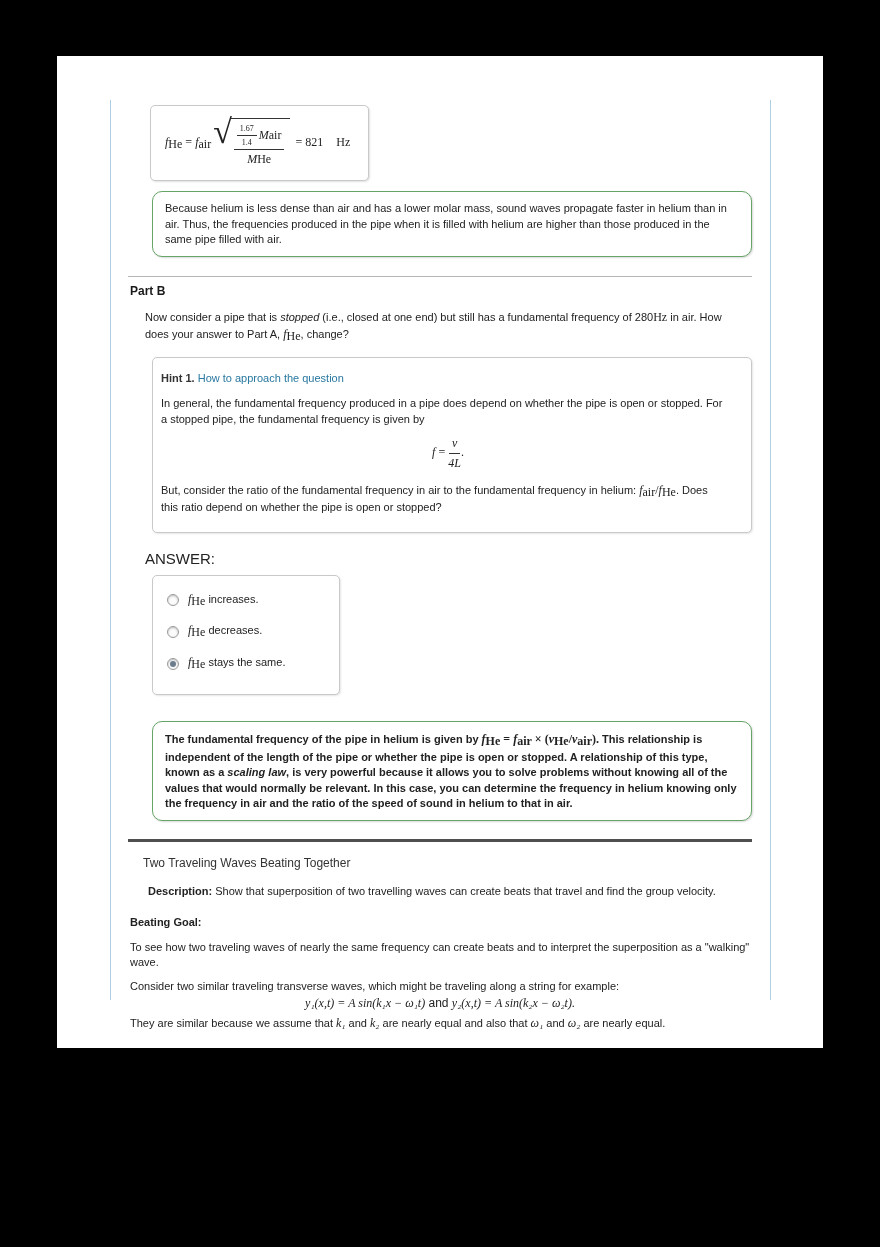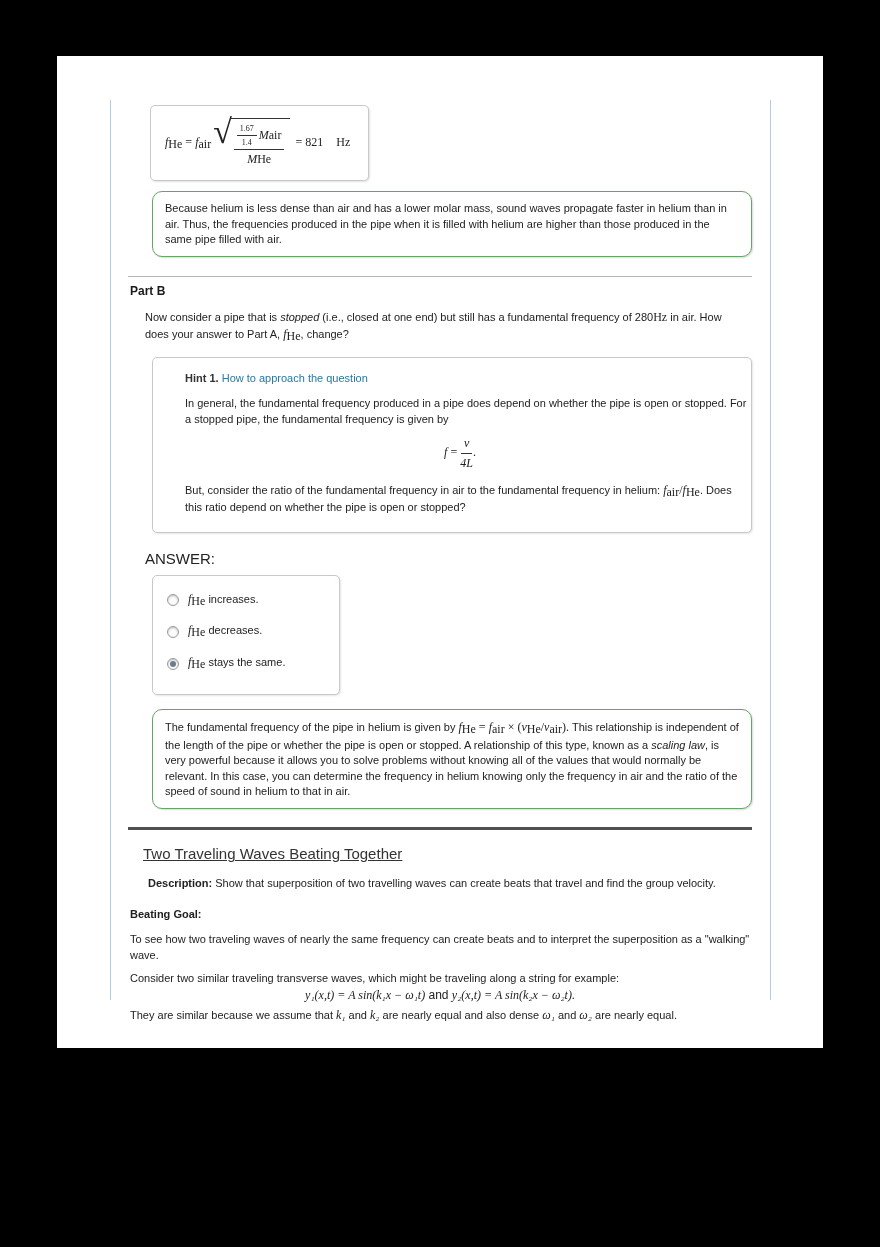--- a/index.html
+++ b/index.html
@@ -41,25 +41,25 @@
     box-shadow:1px 1px 2px rgba(0,0,0,0.12);
     min-width:170px;
   }
   .green-box {
     box-sizing:border-box; width:600px; margin-left:24px;
     border:1px solid #65a565; border-radius:10px;
     padding:9px 12px; background:#fff; color:#222;
     box-shadow:1px 1px 2px rgba(0,0,0,0.15);
   }
   .green-box-a { margin-top:10px; }
-  .green-box-b { margin-top:14px; }
+  .green-box-b { margin-top:26px;font-weight:bold; }
   .hint-box {
     box-sizing:border-box; width:600px; margin:12px 0 0 24px;
     border:1px solid #c9c9c9; border-radius:5px;
-    padding:13px 16px 16px 32px; background:#fff;
+    padding:13px 16px 16px 8px; background:#fff;
     box-shadow:1px 1px 2px rgba(0,0,0,0.10);
   }
   .options-box {
     box-sizing:border-box; width:188px; margin:6px 0 0 24px;
     border:1px solid #c9c9c9; border-radius:5px;
     padding:15px 12px 8px 14px; background:#fff;
     box-shadow:1px 1px 2px rgba(0,0,0,0.10);
   }
 
   .part-section { margin-top:19px; border-top:1px solid #b5b5b5; padding-top:6px; }
@@ -83,21 +83,21 @@
     margin-right:9px; cursor:pointer;
   }
   .radio.selected::after {
     content:""; position:absolute; left:2px; top:2px; width:6px; height:6px;
     border-radius:50%; background:#6b7c8d;
   }
   .option-label { white-space:nowrap; }
   .opt-math { font-family:"Liberation Serif", serif; font-style:italic; font-size:12px; }
 
   .problem-divider { margin-top:18px; height:3px; background:#4f4f4f; width:624px; }
-  .problem-title { margin:13px 0 12px 15px; font-size:15px; color:#333;text-decoration:underline; }
+  .problem-title { margin:13px 0 12px 15px; font-size:12px; color:#333; }
   .problem-desc { margin:5px 0 0 20px; }
   .bold-label { font-weight:bold; }
   .lg-label { margin:15px 0 0 2px; font-weight:bold; }
   .lg-text { margin:10px 0 0 2px; }
   .consider-text { margin:8px 0 0 2px; }
   .wave-formula { text-align:center; margin:1px 0 0 0; font-size:12px; }
   .similar-text { margin:3px 0 0 2px; }
 </style>
 </head>
 <body>
@@ -183,17 +183,17 @@
     <div class="problem-divider"></div>
 
     
     <div>
       <div class="problem-title">Two Traveling Waves Beating Together</div>
       <p class="problem-desc"><span class="bold-label">Description:</span><span> Show that superposition of two travelling waves can create beats that travel and find the group velocity.</span></p>
       <div class="lg-label">Beating Goal:</div>
       <p class="lg-text">To see how two traveling waves of nearly the same frequency can create beats and to interpret the superposition as a "walking" wave.</p>
       <p class="consider-text">Consider two similar traveling transverse waves, which might be traveling along a string for example:</p>
       <div class="wave-formula"><span class="imath">y₁(x,t) = A sin(k₁x − ω₁t)</span><span> and </span><span class="imath">y₂(x,t) = A sin(k₂x − ω₂t).</span></div>
-      <p class="similar-text"><span>They are similar because we assume that </span><span class="imath">k₁</span><span> and </span><span class="imath">k₂</span><span> are nearly equal and also dense </span><span class="imath">ω₁</span><span> and </span><span class="imath">ω₂</span><span> are nearly equal.</span></p>
+      <p class="similar-text"><span>They are similar because we assume that </span><span class="imath">k₁</span><span> and </span><span class="imath">k₂</span><span> are nearly equal and also that </span><span class="imath">ω₁</span><span> and </span><span class="imath">ω₂</span><span> are nearly equal.</span></p>
     </div>
 
   </div>
 </div>
 
 </body></html>

